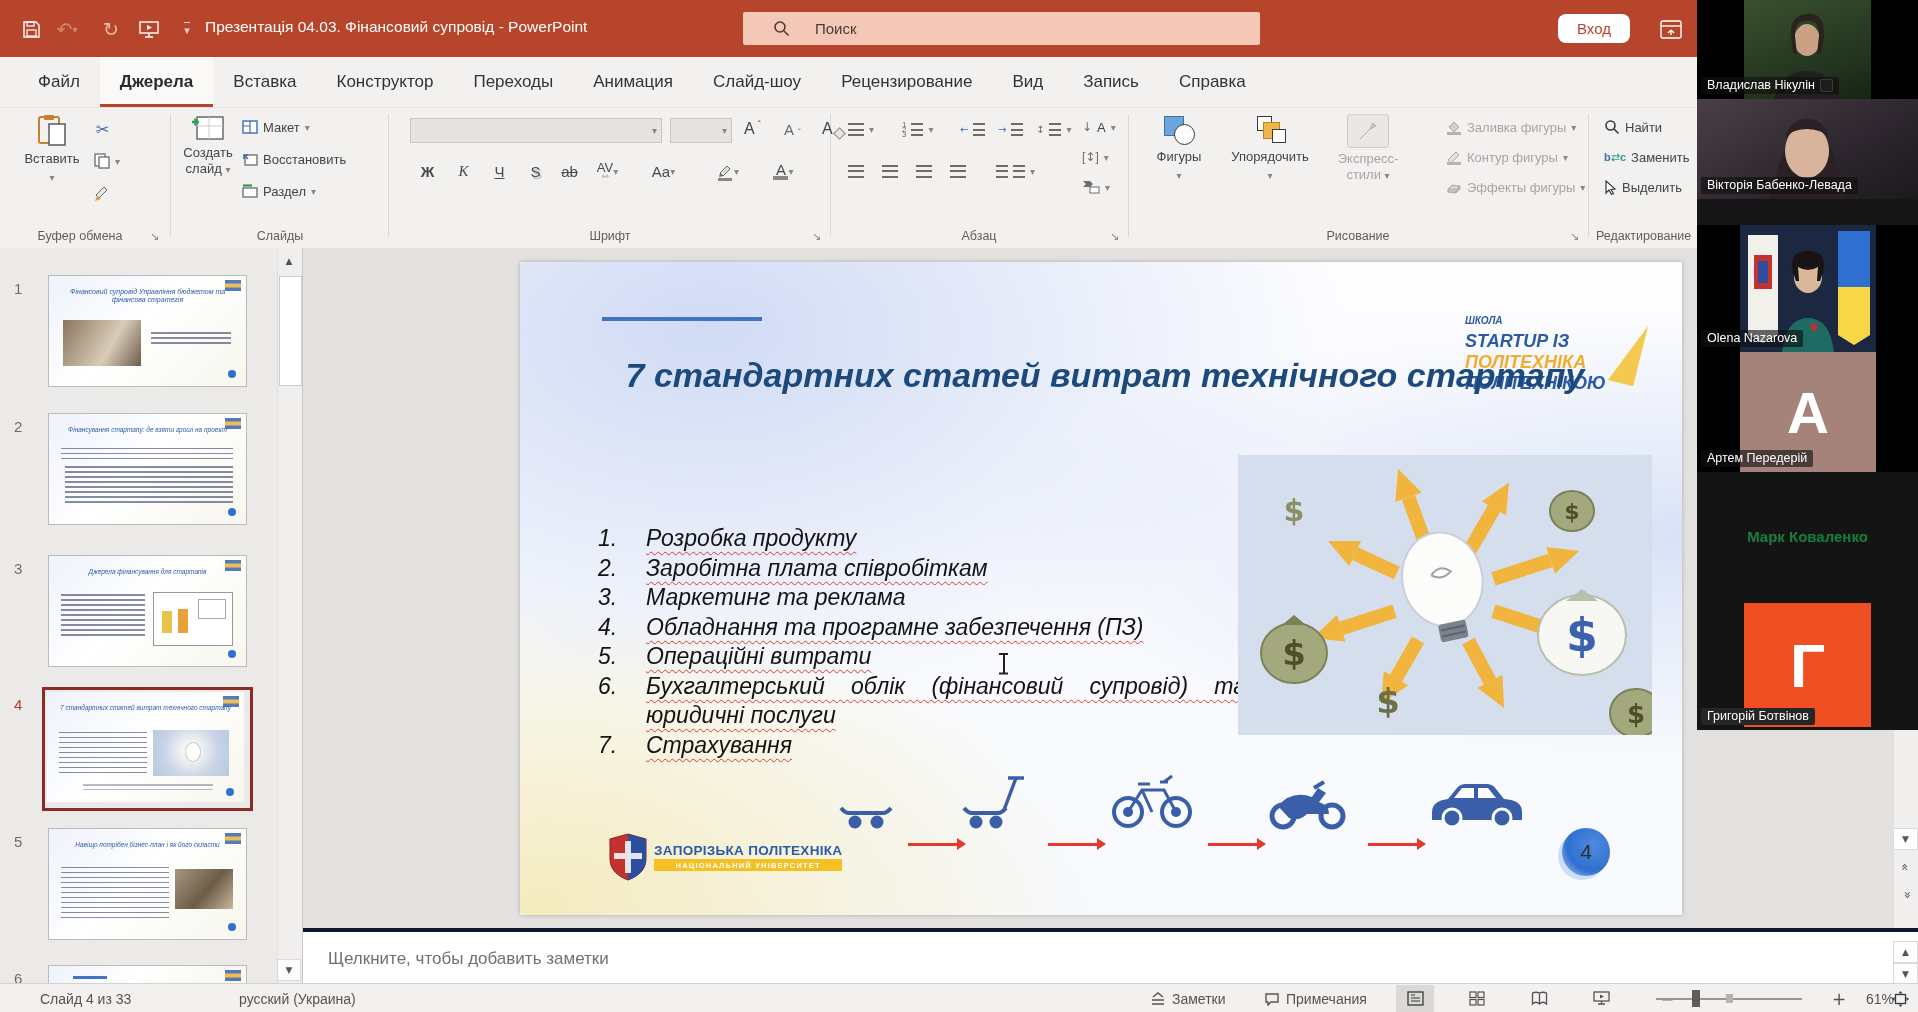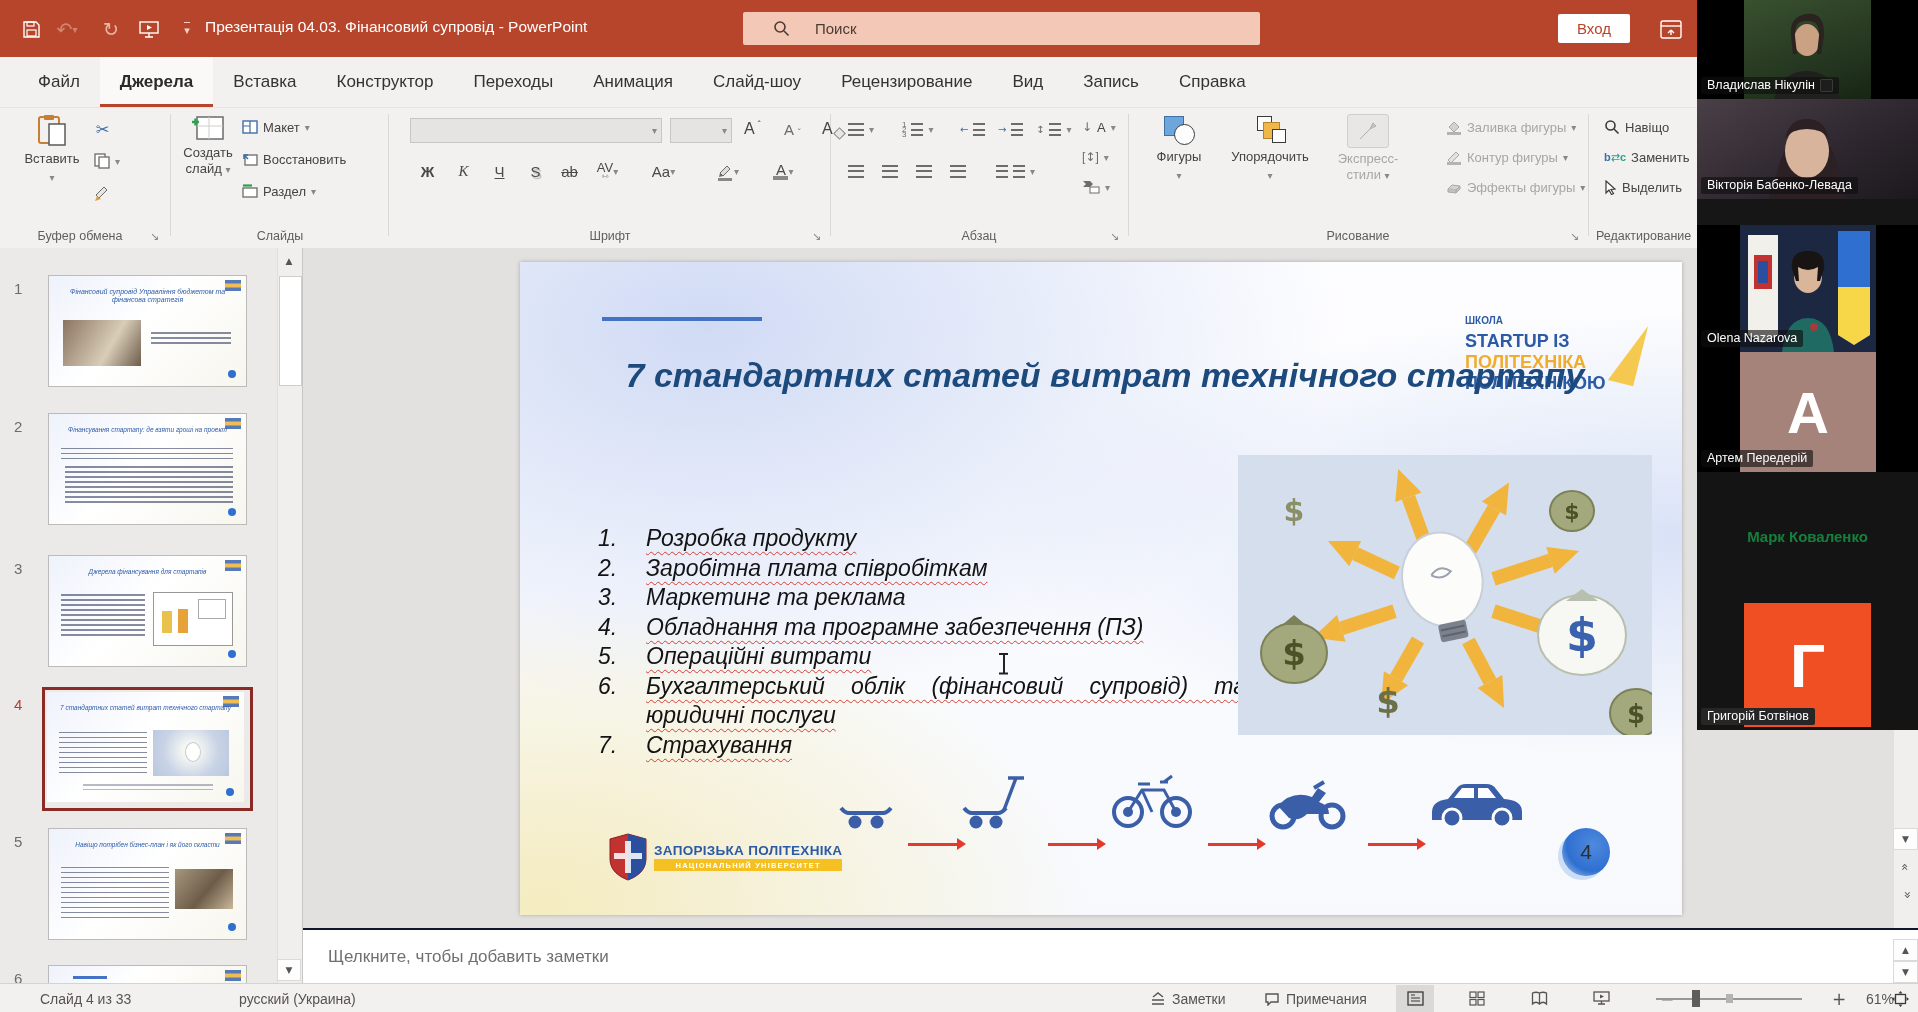--- a/index.html
+++ b/index.html
@@ -7,21 +7,21 @@
        font-family:"Liberation Sans",sans-serif;-webkit-font-smoothing:antialiased;}
   .abs{position:absolute;}
   .u{font-family:"DejaVu Sans",sans-serif;}
   
   #titlebar{position:absolute;left:0;top:0;width:1918px;height:57px;background:#b7452b;color:#fff;}
   .qat{position:absolute;top:14px;display:flex;align-items:center;justify-content:center;width:30px;height:30px;color:#f6d2c6;font-size:19px;}
   .qat.dim{opacity:.45;}
   #title-text{position:absolute;left:205px;top:18px;font-size:15.5px;color:#fff;}
   #searchbox{position:absolute;left:743px;top:12px;width:517px;height:33px;background:#f4c8b6;border-radius:2px;display:flex;align-items:center;}
   #searchbox .stext{margin-left:72px;font-size:15px;color:#4a3b34;}
-  #signin{position:absolute;left:1558px;top:14px;width:72px;height:29px;background:#fff;color:#b7452b;font-size:15px;border-radius:2px;display:flex;align-items:center;justify-content:center;}
+  #signin{position:absolute;left:1558px;top:14px;width:72px;height:29px;background:#fff;color:#b7452b;font-size:15px;border-radius:8px;display:flex;align-items:center;justify-content:center;}
   
   #tabrow{position:absolute;left:0;top:57px;width:1918px;height:51px;background:#f3f1f0;border-bottom:1px solid #e7e5e3;display:flex;align-items:center;padding-left:18px;box-sizing:border-box;}
   .tab{padding:0 20px;font-size:17px;color:#333;height:100%;display:flex;align-items:center;}
   .tab.active{font-weight:700;color:#2b2b2b;box-shadow:inset 0 -3px 0 #b7452b;background:#faf9f8;}
   
   #ribbon{position:absolute;left:0;top:108px;width:1918px;height:140px;background:#f3f1f0;border-bottom:1px solid #d5d3d1;}
   .vsep{position:absolute;top:6px;height:122px;width:1px;background:#dad8d6;}
   .glabel{position:absolute;bottom:5px;font-size:12.5px;color:#605e5c;text-align:center;}
   .launcher{position:absolute;bottom:5px;font-size:11px;color:#8a8886;}
   .bigbtn{position:absolute;display:flex;flex-direction:column;align-items:center;gap:3px;font-size:13px;color:#444;text-align:center;line-height:16px;}
@@ -48,21 +48,21 @@
   
   #editor{position:absolute;left:303px;top:248px;width:1615px;height:680px;background:#e3e1df;}
   #slide{position:absolute;left:217px;top:14px;width:1162px;height:653px;background:
      radial-gradient(ellipse at 16% 10%,rgba(125,155,225,.35),transparent 46%),
      radial-gradient(ellipse at 2% 98%,rgba(242,222,130,.5),transparent 34%),
      radial-gradient(ellipse at 100% 42%,rgba(140,168,228,.3),transparent 42%),
      linear-gradient(#fdfdff,#f7f9fd);
      box-shadow:0 0 4px rgba(0,0,0,.25);}
   #slide-title{position:absolute;left:60px;top:92px;width:1050px;text-align:center;font-size:34px;line-height:43px;font-weight:700;font-style:italic;color:#1d4a7d;}
   #topline{position:absolute;left:82px;top:55px;width:160px;height:4px;background:#4472c4;}
-  #startup-logo{position:absolute;left:945px;top:48px;width:175px;line-height:21px;font-weight:800;}
+  #startup-logo{position:absolute;left:945px;top:48px;width:175px;line-height:21px;font-weight:800;font-style:italic;}
   #startup-logo .l1{font-size:10px;color:#2b5aa7;font-weight:700;}
   #startup-logo .l2,#startup-logo .l4{font-size:18px;color:#2b5aa7;}
   #startup-logo .l3{font-size:18px;color:#f0ad2d;}
   #startup-wedge{position:absolute;left:1095px;top:60px;width:0;height:0;border-left:26px solid transparent;border-bottom:62px solid #f5c33c;transform:rotate(14deg);opacity:.9;}
   #cost-list{position:absolute;left:78px;top:262px;width:648px;counter-reset:n;margin:0;padding:0;list-style:none;
      font-size:23px;line-height:29.5px;font-style:italic;color:#131313;}
   #cost-list li{counter-increment:n;display:flex;}
   #cost-list li::before{content:counter(n) ".";width:48px;flex:0 0 48px;}
   #cost-list li.justify span{text-align:justify;}
   #cost-list li span{display:block;width:100%;}
@@ -73,21 +73,21 @@
   #uni-logo{position:absolute;left:88px;top:571px;display:flex;gap:6px;align-items:center;}
   #uni-text .n{font-size:13.5px;font-weight:800;color:#2b5aa7;letter-spacing:.3px;}
   #uni-text .s{margin-top:1px;background:#f5c021;color:#fff;font-size:7.5px;font-weight:700;text-align:center;letter-spacing:1.2px;padding:1.5px 3px;}
   .vh{position:absolute;}
   .rarr{position:absolute;width:50px;height:2.5px;background:#e23b2e;}
   .rarr::after{content:"";position:absolute;right:-8px;top:-5.2px;border-left:9px solid #e23b2e;border-top:6px solid transparent;border-bottom:6px solid transparent;}
   #pagenum{position:absolute;left:1042px;top:566px;width:48px;height:48px;border-radius:50%;
      background:radial-gradient(circle at 65% 35%,#4f8ade,#2f6fd0 60%,#bcd4f2);display:flex;align-items:center;justify-content:center;
      font-size:21px;color:#2e2e2e;box-shadow:-4px 4px 0 rgba(170,200,240,.55);}
   
-  #notes{position:absolute;left:303px;top:928px;width:1615px;height:55px;background:#fff;border-top:2px solid #0f172a;}
+  #notes{position:absolute;left:303px;top:928px;width:1615px;height:55px;background:#fff;border-top:4px solid #0f172a;}
   #notes .ph{position:absolute;left:25px;top:17px;font-size:17px;color:#707070;}
   #statusbar{position:absolute;left:0;top:983px;width:1918px;height:29px;background:#f3f1f0;border-top:1px solid #d5d3d1;font-size:14px;color:#565452;}
   .st{position:absolute;top:0;height:29px;display:flex;align-items:center;gap:6px;margin-left:24px;}
   .viewbtn{position:absolute;top:1px;width:38px;height:27px;display:flex;align-items:center;justify-content:center;}
   .viewbtn.on{background:#dbd9d7;}
   
   .chev{font-size:13px;color:#555;display:flex;align-items:center;justify-content:center;}
   
   #meeting{position:absolute;left:1697px;top:0;width:221px;height:730px;background:#161616;}
   .tile{position:absolute;left:0;width:221px;overflow:hidden;background:#000;}
@@ -365,21 +365,21 @@
         <span class="car u">▾</span>
     </span>
     <div class="glabel" style="left:1128px;width:460px">Рисование</div>
     <span class="launcher u" style="left:1570px">↘</span>
 
     <span class="sbtn" style="left:1604px;top:6px">
       <svg width="16" height="16" viewBox="0 0 16 16">
           <circle cx="6.5" cy="6.5" r="4.5" fill="none" stroke="#3a3a3a" stroke-width="1.6"></circle>
           <path d="M10 10l4.5 4.5" stroke="#3a3a3a" stroke-width="1.6"></path>
         </svg>
-      <span>Навіщо</span>
+      <span>Найти</span>
     </span>
     <span class="sbtn" style="left:1604px;top:36px">
       <span style="font-size:11px"><b style="color:#3f6ea5">b</b><span class="u" style="color:#2e9e8f">⇄</span><b style="color:#2e9e8f">c</b></span>
       <span>Заменить</span>
     </span>
     <span class="sbtn" style="left:1604px;top:66px">
       <svg width="13" height="15" viewBox="0 0 13 15">
           <path d="M2 1l9 8-4 .5 2.5 4-2 1L5 10 2 13z" fill="#fff" stroke="#3a3a3a" stroke-width="1.2"></path>
         </svg>
       <span>Выделить</span>

